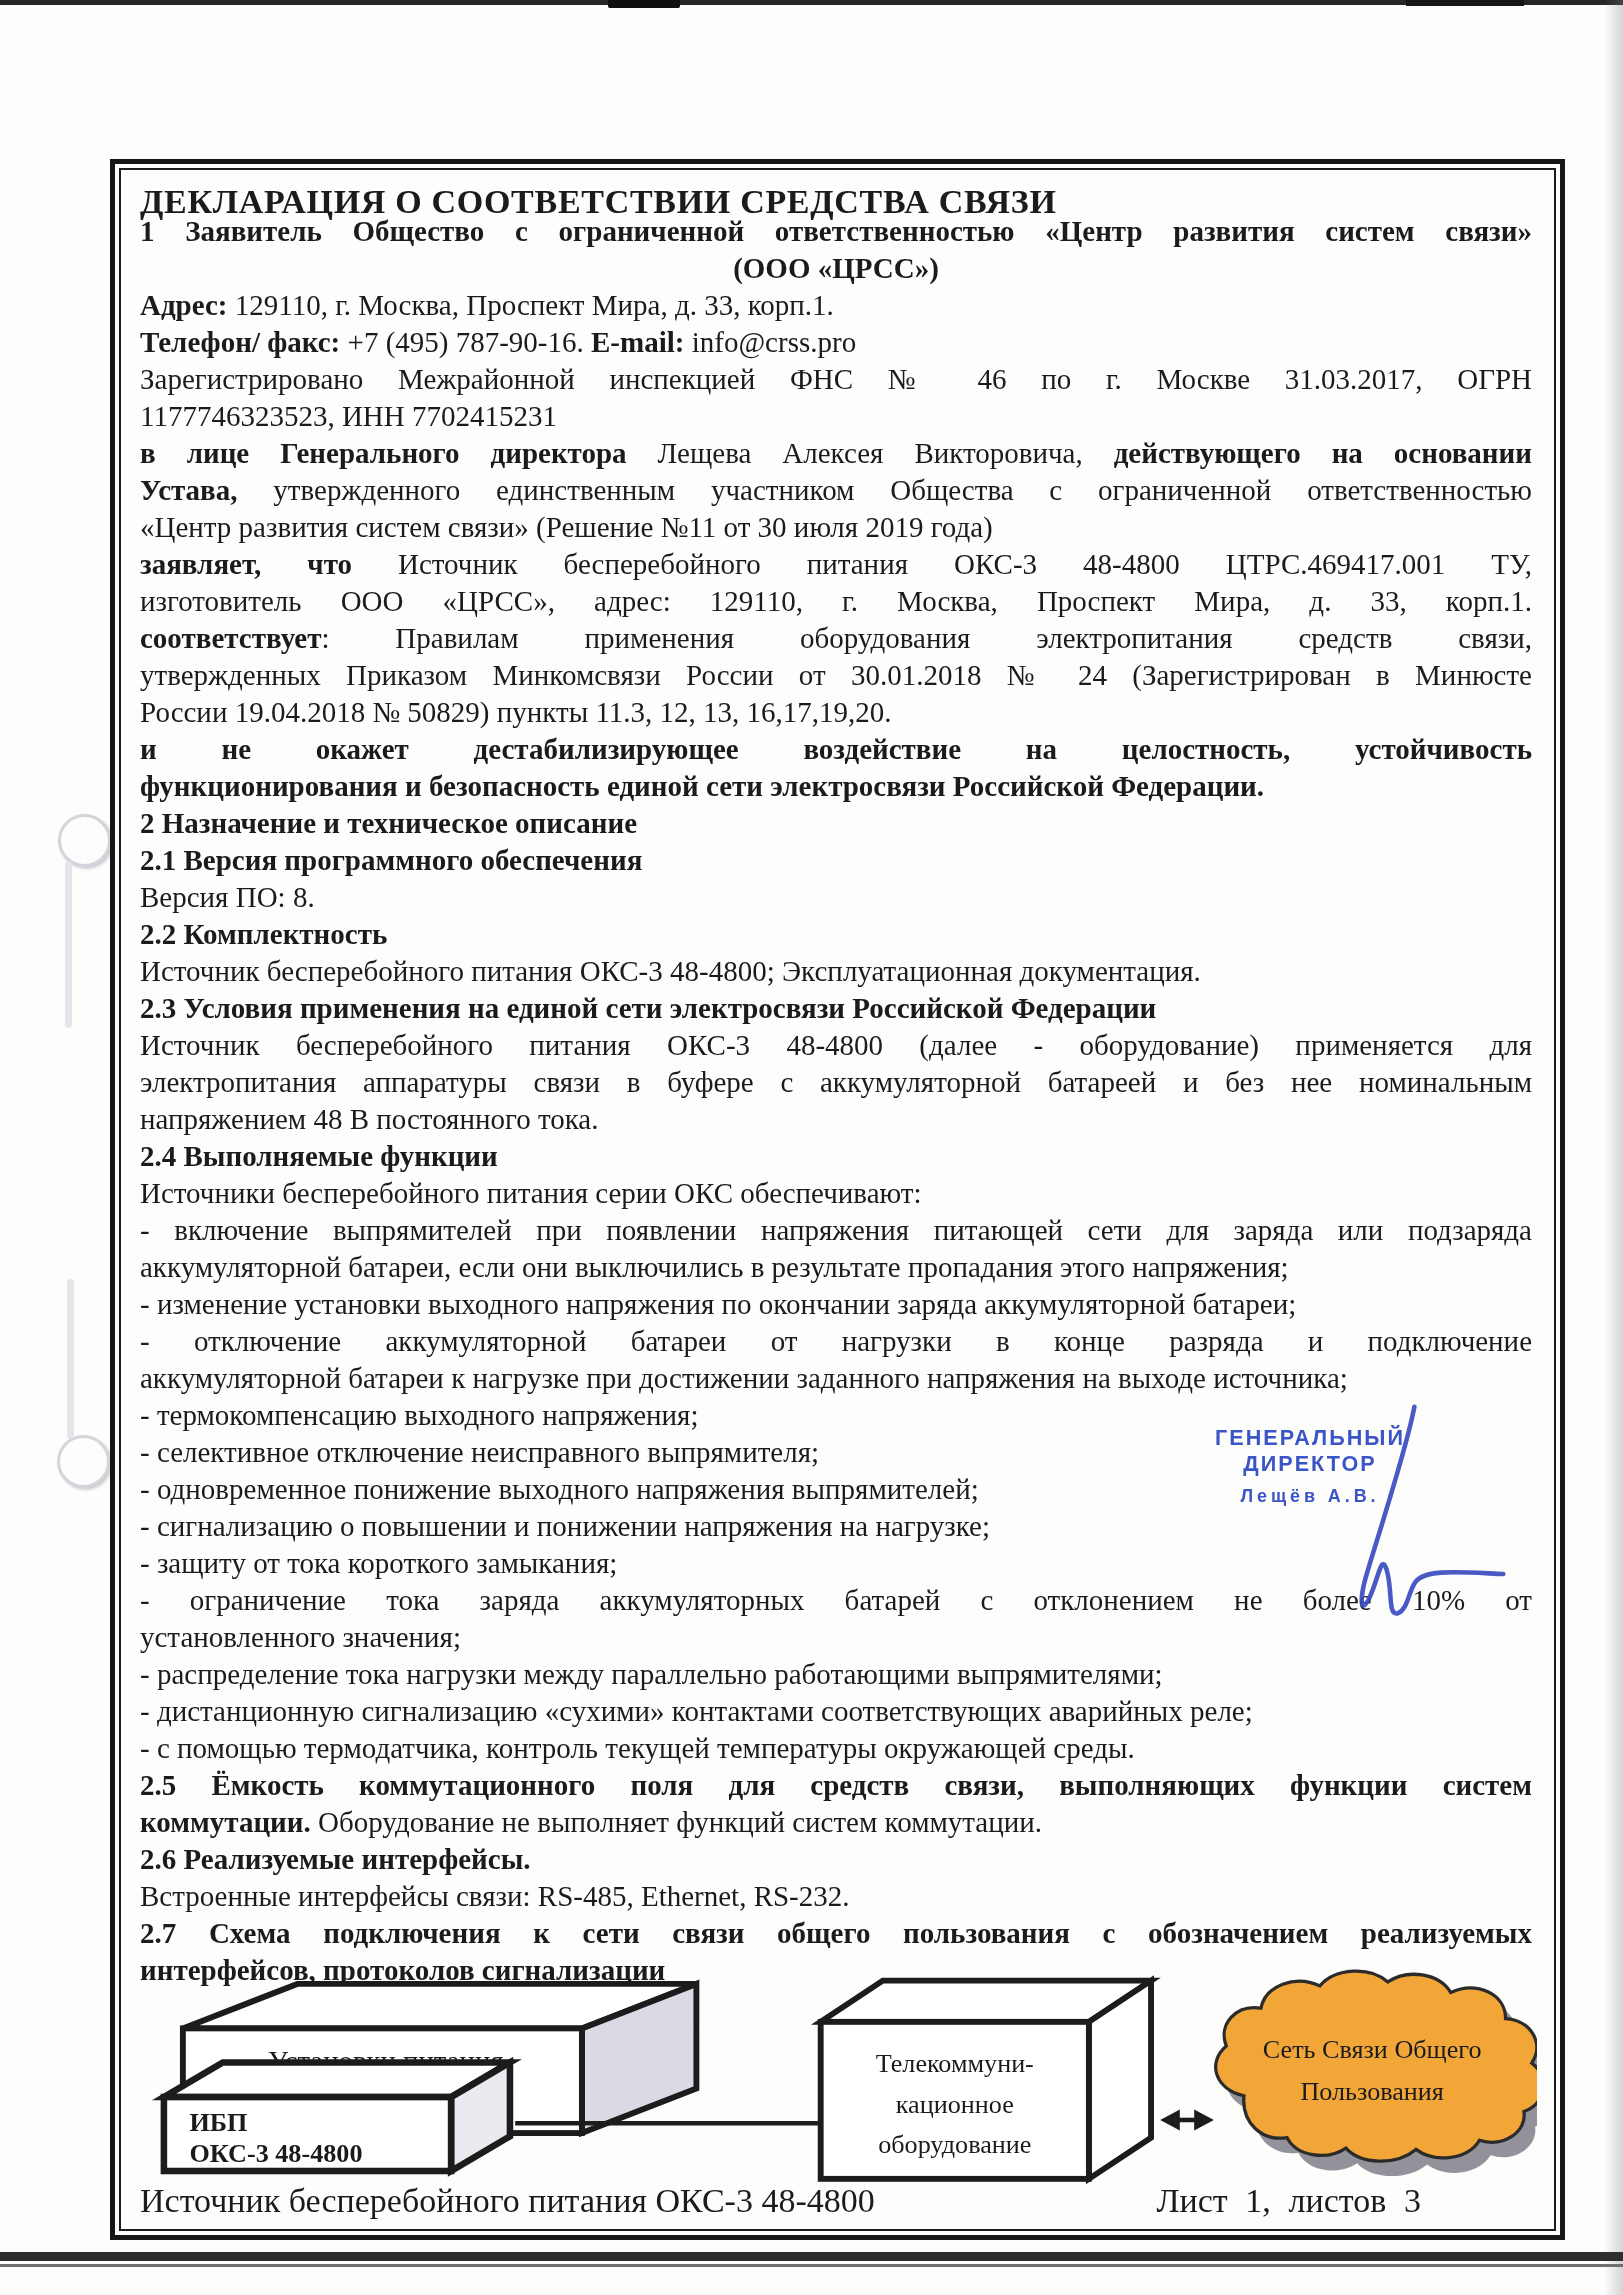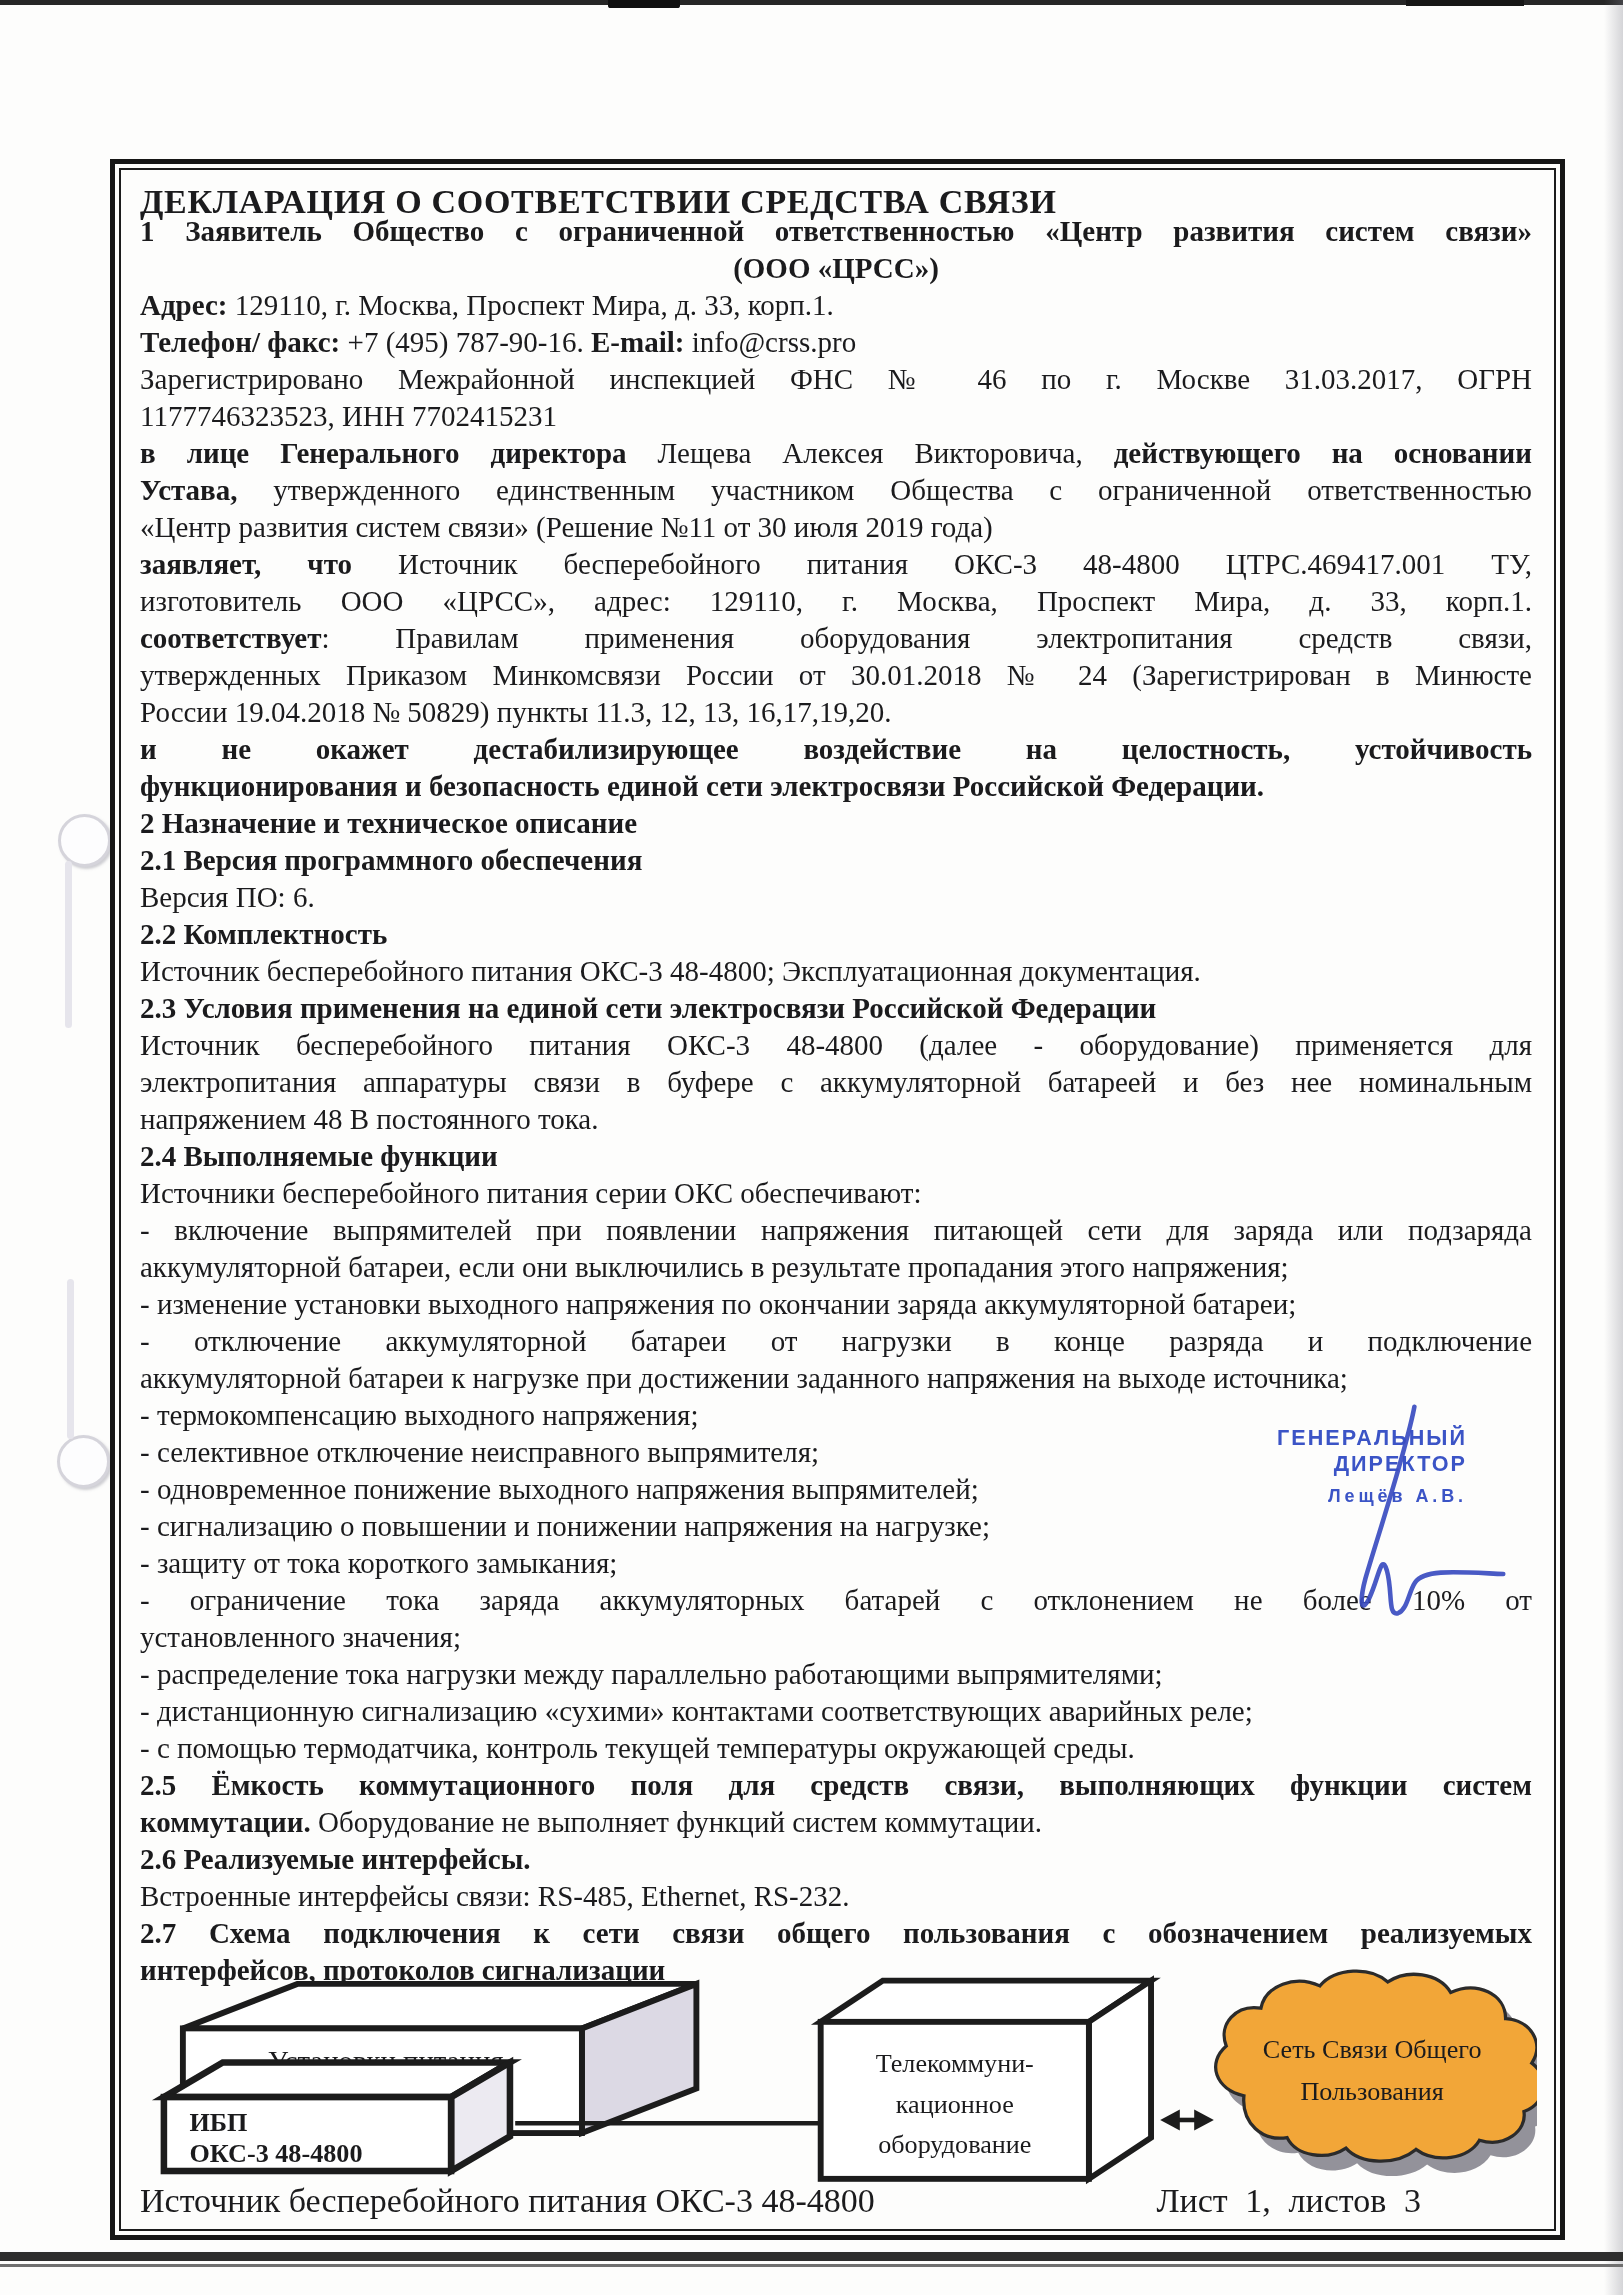--- a/index.html
+++ b/index.html
@@ -26,21 +26,21 @@
   .r2t{left:67px;top:1279px;height:160px;}
 
   .title{position:absolute;left:140px;top:183px;width:1392px;margin:0;
          font-size:34px;font-weight:bold;letter-spacing:0.7px;}
   #doc-lines{position:absolute;left:140px;top:213px;width:1392px;}
   .line{height:37px;line-height:37px;font-size:29px;white-space:normal;}
   .line.c{text-align:center;}
   .line.j{text-align:justify;text-align-last:justify;}
   .b{font-weight:bold;}
 
-  .stamp{position:absolute;left:1153px;top:1425px;width:314px;text-align:right;
+  .stamp{position:absolute;left:1153px;top:1425px;width:314px;text-align:center;
          color:#3b54c6;font-family:"Liberation Sans", sans-serif;}
   .stamp-l1{font-size:21.6px;font-weight:bold;letter-spacing:2px;}
   .stamp-l2{font-size:18px;font-weight:bold;letter-spacing:3.9px;margin-top:9.2px;}
   .signature{position:absolute;left:1302px;top:1387px;}
 
   .diagram{position:absolute;left:124px;top:1966px;}
   .diag-label{font-family:"Liberation Serif", serif;fill:#1b1b1d;}
 
   .footer{position:absolute;left:140px;top:2182px;width:1392px;display:flex;
           justify-content:space-between;font-size:34px;}
@@ -79,21 +79,21 @@
       <div class="line"><span>«Центр развития систем связи» (Решение №11 от 30 июля 2019 года)</span></div>
       <div class="line j"><span class="b">заявляет, что </span><span>Источник бесперебойного питания ОКС-3 48-4800 ЦТРС.469417.001 ТУ,</span></div>
       <div class="line j"><span>изготовитель ООО «ЦРСС», адрес: 129110, г. Москва, Проспект Мира, д. 33, корп.1.</span></div>
       <div class="line j"><span class="b">соответствует</span><span>: Правилам применения оборудования электропитания средств связи,</span></div>
       <div class="line j"><span>утвержденных Приказом Минкомсвязи России от 30.01.2018 № 24 (Зарегистрирован в Минюсте</span></div>
       <div class="line"><span>России 19.04.2018 № 50829) пункты 11.3, 12, 13, 16,17,19,20.</span></div>
       <div class="line j"><span class="b">и не окажет дестабилизирующее воздействие на целостность, устойчивость</span></div>
       <div class="line"><span class="b">функционирования и безопасность единой сети электросвязи Российской Федерации.</span></div>
       <div class="line"><span class="b">2 Назначение и техническое описание</span></div>
       <div class="line"><span class="b">2.1 Версия программного обеспечения</span></div>
-      <div class="line"><span>Версия ПО: 6.</span></div>
+      <div class="line"><span>Версия ПО: 8.</span></div>
       <div class="line"><span class="b">2.2 Комплектность</span></div>
       <div class="line"><span>Источник бесперебойного питания ОКС-3 48-4800; Эксплуатационная документация.</span></div>
       <div class="line"><span class="b">2.3 Условия применения на единой сети электросвязи Российской Федерации</span></div>
       <div class="line j"><span>Источник бесперебойного питания ОКС-3 48-4800 (далее - оборудование) применяется для</span></div>
       <div class="line j"><span>электропитания аппаратуры связи в буфере с аккумуляторной батареей и без нее номинальным</span></div>
       <div class="line"><span>напряжением 48 В постоянного тока.</span></div>
       <div class="line"><span class="b">2.4 Выполняемые функции</span></div>
       <div class="line"><span>Источники бесперебойного питания серии ОКС обеспечивают:</span></div>
       <div class="line j"><span>- включение выпрямителей при появлении напряжения питающей сети для заряда или подзаряда</span></div>
       <div class="line"><span>аккумуляторной батареи, если они выключились в результате пропадания этого напряжения;</span></div>

